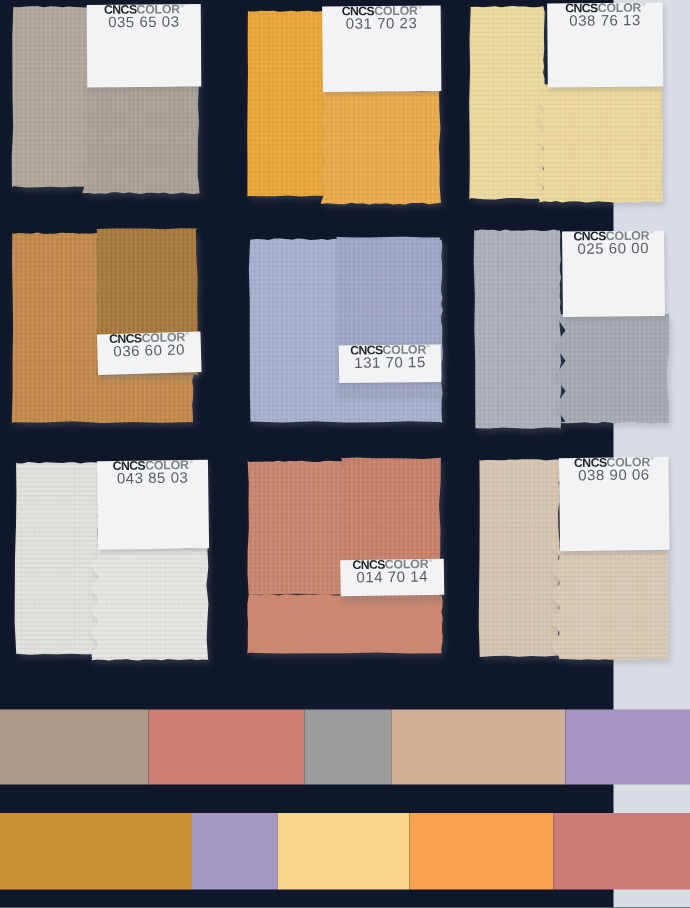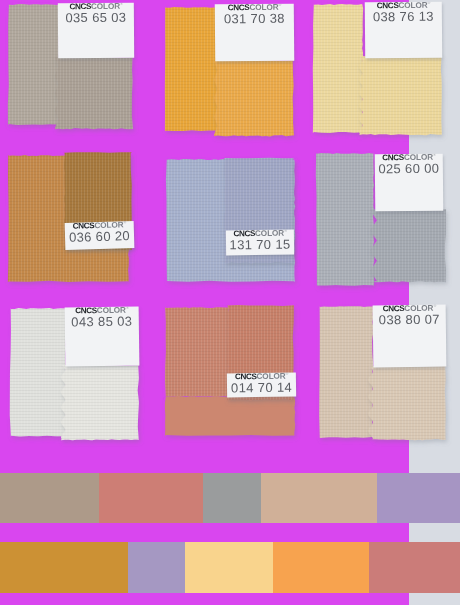--- a/index.html
+++ b/index.html
@@ -1,31 +1,31 @@
 <!DOCTYPE html>
 <html><head>
 <meta charset="utf-8">
 <title>CNCS COLOR fabric swatch board</title>
 <style>
   html,body{margin:0;padding:0;}
   body{width:460px;height:605px;overflow:hidden;background:#d8dce3;
        font-family:"Liberation Sans",sans-serif;-webkit-font-smoothing:antialiased;}
-  #board{position:relative;width:409px;height:605px;background:#d946ef;}
+  #board{position:relative;width:409px;height:605px;background:#0f172a;}
   .swatch{position:absolute;left:0;top:0;width:460px;height:605px;pointer-events:none;}
   .swatch svg{position:absolute;left:0;top:0;}
   .card{position:absolute;background:#f2f3f5;overflow:hidden;}
   .card-inner{position:absolute;left:0;top:0;width:100%;height:100%;
               display:flex;flex-direction:column;align-items:center;}
   .logo{display:flex;align-items:baseline;font-size:8.2px;line-height:1;
         letter-spacing:-0.25px;white-space:nowrap;}
   .logo .mark{font-weight:bold;color:#23262b;letter-spacing:-0.4px;}
   .logo .word{color:#7f838a;font-weight:700;letter-spacing:-0.1px;}
   .logo .tm{color:#9aa0a6;font-size:3.4px;line-height:1;
             position:relative;top:-3.6px;left:0.3px;}
-  .code{color:#5a5d63;font-size:13px;line-height:1;letter-spacing:0.35px;
+  .code{color:#5a5d63;font-size:10px;line-height:1;letter-spacing:0.35px;
         white-space:nowrap;}
   .palette-bar{position:absolute;display:flex;}
   .palette-chip{height:100%;}
 </style>
 </head>
 <body>
 
 <div id="board">
     <div class="swatch">
       <svg width="460" height="605" viewBox="0 0 460 605">
@@ -109,21 +109,21 @@
         <div class="code">035 65 03</div>
       </div>
     </div>
     <div class="card" style="left: 215px; top: 4px; width: 79px; height: 57px; transform: rotate(-0.5deg); box-shadow: rgba(109, 116, 128, 0.3) 1px 2px 3px;">
       <div class="card-inner">
         <div class="logo">
           <span class="mark">CNCS</span>
           <span class="word">COLOR</span>
           <span class="tm">®</span>
         </div>
-        <div class="code">031 70 38</div>
+        <div class="code">031 70 23</div>
       </div>
     </div>
     <div class="card" style="left: 365px; top: 2px; width: 77px; height: 56px; transform: rotate(-0.5deg); box-shadow: rgba(109, 116, 128, 0.3) 1px 2px 3px;">
       <div class="card-inner">
         <div class="logo">
           <span class="mark">CNCS</span>
           <span class="word">COLOR</span>
           <span class="tm">®</span>
         </div>
         <div class="code">038 76 13</div>
@@ -179,21 +179,21 @@
         <div class="code">014 70 14</div>
       </div>
     </div>
     <div class="card" style="left: 373px; top: 305px; width: 73px; height: 62px; transform: rotate(-0.7deg); box-shadow: rgba(109, 116, 128, 0.3) 1px 2px 3px;">
       <div class="card-inner">
         <div class="logo">
           <span class="mark">CNCS</span>
           <span class="word">COLOR</span>
           <span class="tm">®</span>
         </div>
-        <div class="code">038 80 07</div>
+        <div class="code">038 90 06</div>
       </div>
     </div>
     <div class="palette-bar" style="left: 0px; top: 473px; width: 460px; height: 50px;">
       <div class="palette-chip" style="width: 99px; background: rgb(173, 154, 137);"></div>
       <div class="palette-chip" style="width: 104px; background: rgb(205, 126, 117);"></div>
       <div class="palette-chip" style="width: 58px; background: rgb(154, 156, 157);"></div>
       <div class="palette-chip" style="width: 116px; background: rgb(208, 176, 152);"></div>
       <div class="palette-chip" style="width: 83px; background: rgb(166, 149, 195);"></div>
     </div>
     <div class="palette-bar" style="left: 0px; top: 542px; width: 460px; height: 51px;">

